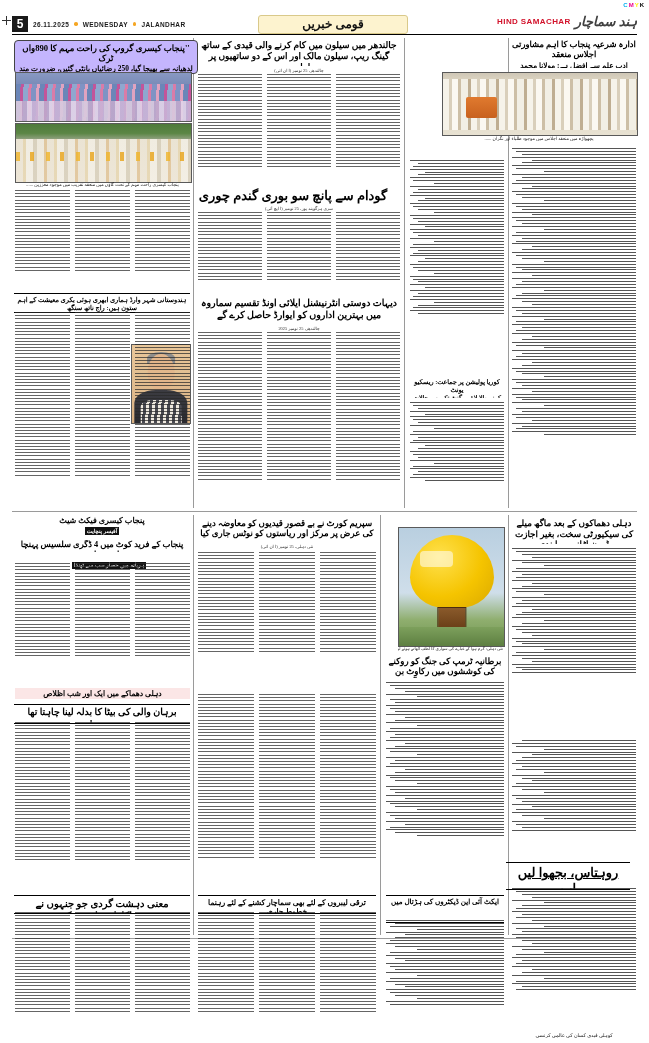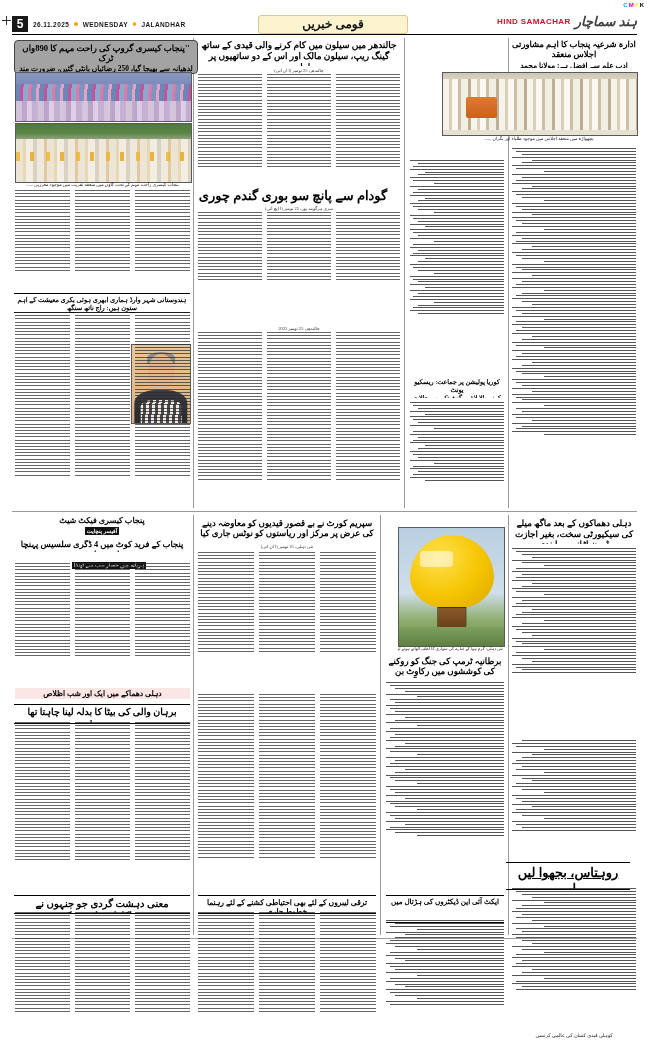--- a/index.html
+++ b/index.html
@@ -105,21 +105,21 @@
     position: absolute;
     direction: rtl; text-align: center;
     font-weight: bold; color: #000;
     line-height: 1.22;
     overflow: hidden;
   }
   .hl.boxed {
     border: 1px solid #444;
     border-radius: 4px;
     padding: 2px 3px;
-    background: #a3a3a3;
+    background: #c4b5fd;
   }
   .hl.rule-top { border-top: 1.4px solid #000; border-bottom: 1.4px solid #000; padding: 2px 0; }
   .hl.tint { background: #fbe6e6; }
 
   
   .body {
     position: absolute;
     direction: rtl;
     overflow: hidden;
   }
@@ -792,20 +792,24 @@
         <div class="ln s1"></div>
       <div class="ln s2"></div>
         <div class="ln s3"></div>
         <div class="ln s1"></div>
         <div class="ln s4"></div>
       <div class="ln s2"></div>
         <div class="ln s1"></div>
     </div>
   </div>
 
+  <div class="hl" style="left:198px; top:298px; width:202px; height:26px; font-size:9.5px;">
+    <div>دیہات دوستی انٹرنیشنل ایلائی اونڈ تقسیم سماروہ</div>
+    <div>میں بہترین اداروں کو ایوارڈ حاصل کرے گے</div>
+  </div>
   <div class="byline" style="position:absolute; left:198px; top:326px; width:202px;">جالندھر، 25 نومبر 2025</div>
 
   <div class="mcol" style="left:198px; top:332px; width:202px; height:172px;">
     <div class="sub">
       <div class="ln s1"></div>
         <div class="ln s3"></div>
         <div class="ln s2"></div>
         <div class="ln s4"></div>
       <div class="ln s1"></div>
         <div class="ln s2"></div>
@@ -1786,21 +1790,21 @@
         <div class="ln s3"></div>
         <div class="ln s2"></div>
         <div class="ln s5"></div>
       <div class="ln s1"></div>
         <div class="ln s3"></div>
         <div class="ln s2"></div>
         <div class="ln s1"></div>
     </div>
   </div>
 
-  <div class="hl rule-top" style="left:198px; top:895px; width:178px; height:13px; font-size:7.6px;">ترقی لیبروں کے لئے بھی احتیاطی کشنے کے لئے رہنما خطوط جاری</div>
+  <div class="hl rule-top" style="left:198px; top:895px; width:178px; height:13px; font-size:7.6px;">ترقی لیبروں کے لئے بھی سماچار کشنے کے لئے رہنما خطوط جاری</div>
   <div class="mcol" style="left:198px; top:912px; width:178px; height:118px;">
     <div class="sub">
       <div class="ln s1"></div>
         <div class="ln s3"></div>
         <div class="ln s2"></div>
         <div class="ln s5"></div>
       <div class="ln s1"></div>
         <div class="ln s4"></div>
         <div class="ln s2"></div>
         <div class="ln s3"></div>

